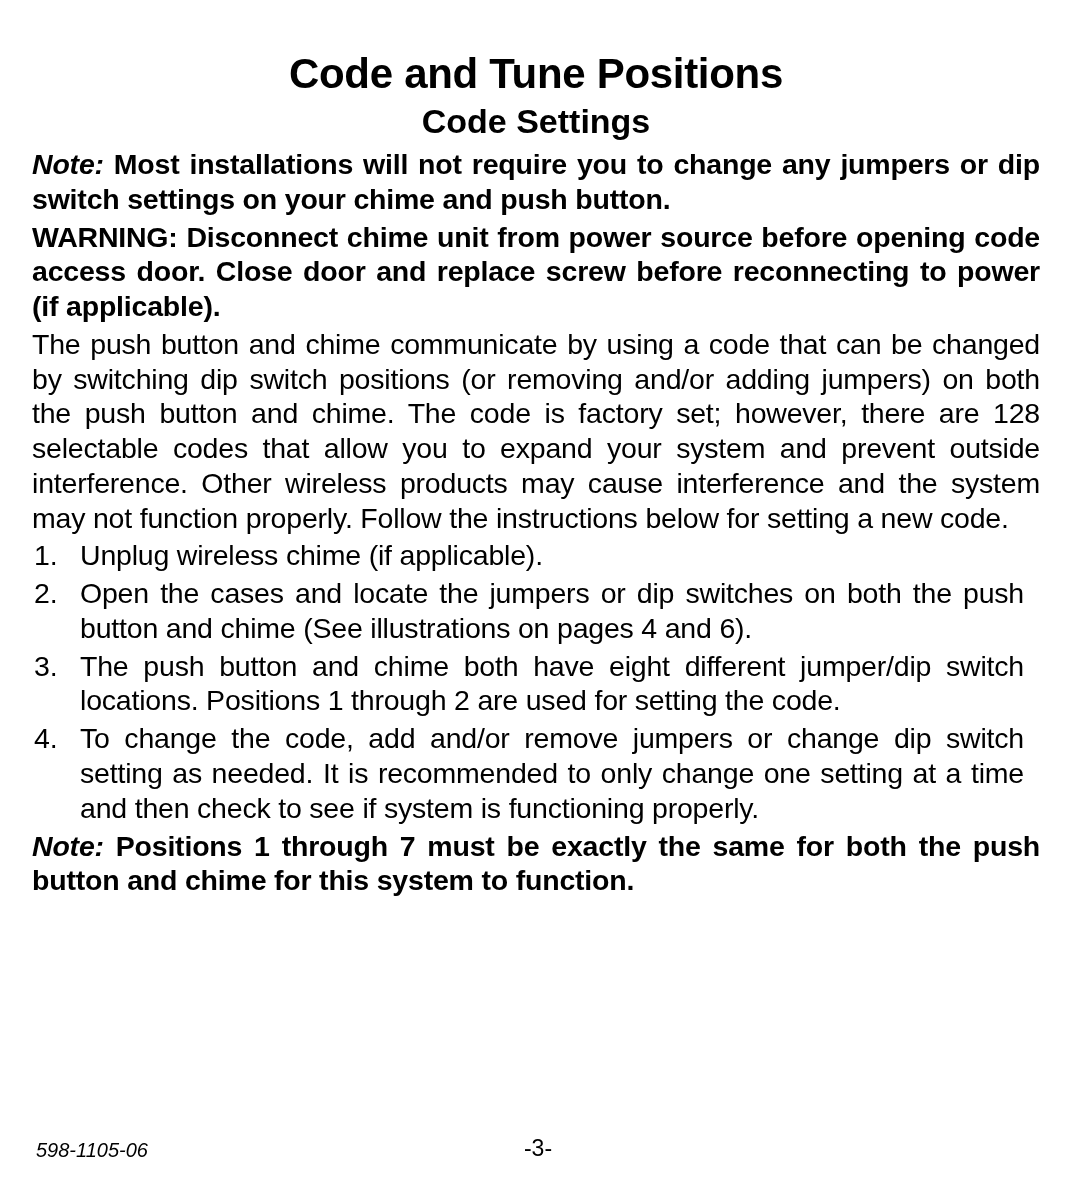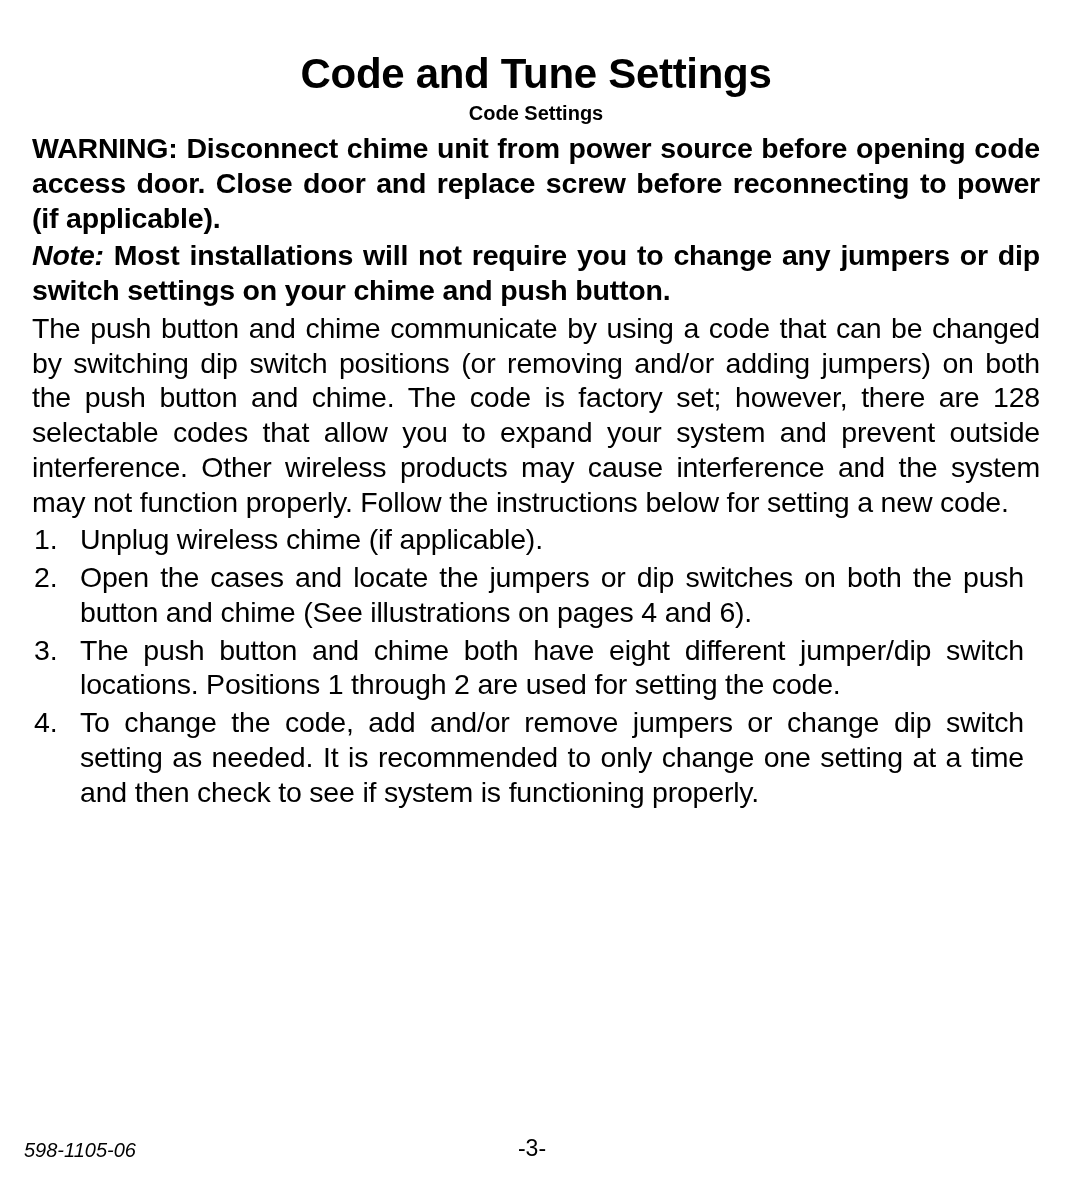--- a/index.html
+++ b/index.html
@@ -19,21 +19,21 @@
   .title {
     text-align: center;
     font-weight: bold;
     font-size: 42px;
     margin: 0 0 4px 0;
     letter-spacing: -0.3px;
   }
   .subtitle {
     text-align: center;
     font-weight: bold;
-    font-size: 20px;
+    font-size: 34px;
     margin: 0 0 6px 0;
   }
   .para {
     font-size: 28.5px;
     line-height: 1.22;
     text-align: justify;
     margin: 0 0 3px 0;
     letter-spacing: -0.2px;
   }
   .bold { font-weight: bold; }
@@ -56,54 +56,57 @@
   }
   ol.steps li::before {
     content: counter(st) ".";
     position: absolute;
     left: 2px;
     top: 0;
   }
   .footer {
     position: absolute;
     bottom: 26px;
-    left: 24px;
+    left: 36px;
     right: 40px;
     font-size: 20px;
   }
   .doc-num { font-style: italic; }
   .page-num {
     position: absolute;
     left: 50%;
     transform: translateX(-50%);
     bottom: 0;
     font-size: 23px;
   }
 </style>
 </head>
 <body>
 
 <div class="page">
 
-  <h1 class="title">Code and Tune Settings</h1>
+  <h1 class="title">Code and Tune Positions</h1>
   <h2 class="subtitle">Code Settings</h2>
-
-  <p class="para bold">WARNING: Disconnect chime unit from power source before opening code access door. Close door and replace screw before reconnecting to power (if applicable).</p>
 
   <p class="para bold">
     <span class="italic">Note:</span><span> Most installations will not require you to change any jumpers or dip switch settings on your chime and push button.</span>
   </p>
+
+  <p class="para bold">WARNING: Disconnect chime unit from power source before opening code access door. Close door and replace screw before reconnecting to power (if applicable).</p>
 
   <p class="para">The push button and chime communicate by using a code that can be changed by switching dip switch positions (or removing and/or adding jumpers) on both the push button and chime. The code is factory set; however, there are 128 selectable codes that allow you to expand your system and prevent outside interference. Other wireless products may cause interference and the system may not function properly. Follow the instructions below for setting a new code.</p>
 
   <ol class="steps">
     <li>Unplug wireless chime (if applicable).</li>
     <li>Open the cases and locate the jumpers or dip switches on both the push button and chime (See illustrations on pages 4 and 6).</li>
     <li>The push button and chime both have eight different jumper/dip switch locations. Positions 1 through 2 are used for setting the code.</li>
     <li>To change the code, add and/or remove jumpers or change dip switch setting as needed. It is recommended to only change one setting at a time and then check to see if system is functioning properly.</li>
   </ol>
 
+  <p class="para bold">
+    <span class="italic">Note:</span><span> Positions 1 through 7 must be exactly the same for both the push button and chime for this system to function.</span>
+  </p>
 
   <div class="footer">
     <span class="doc-num">598-1105-06</span>
     <span class="page-num">-3-</span>
   </div>
 </div>
 
 </body></html>

